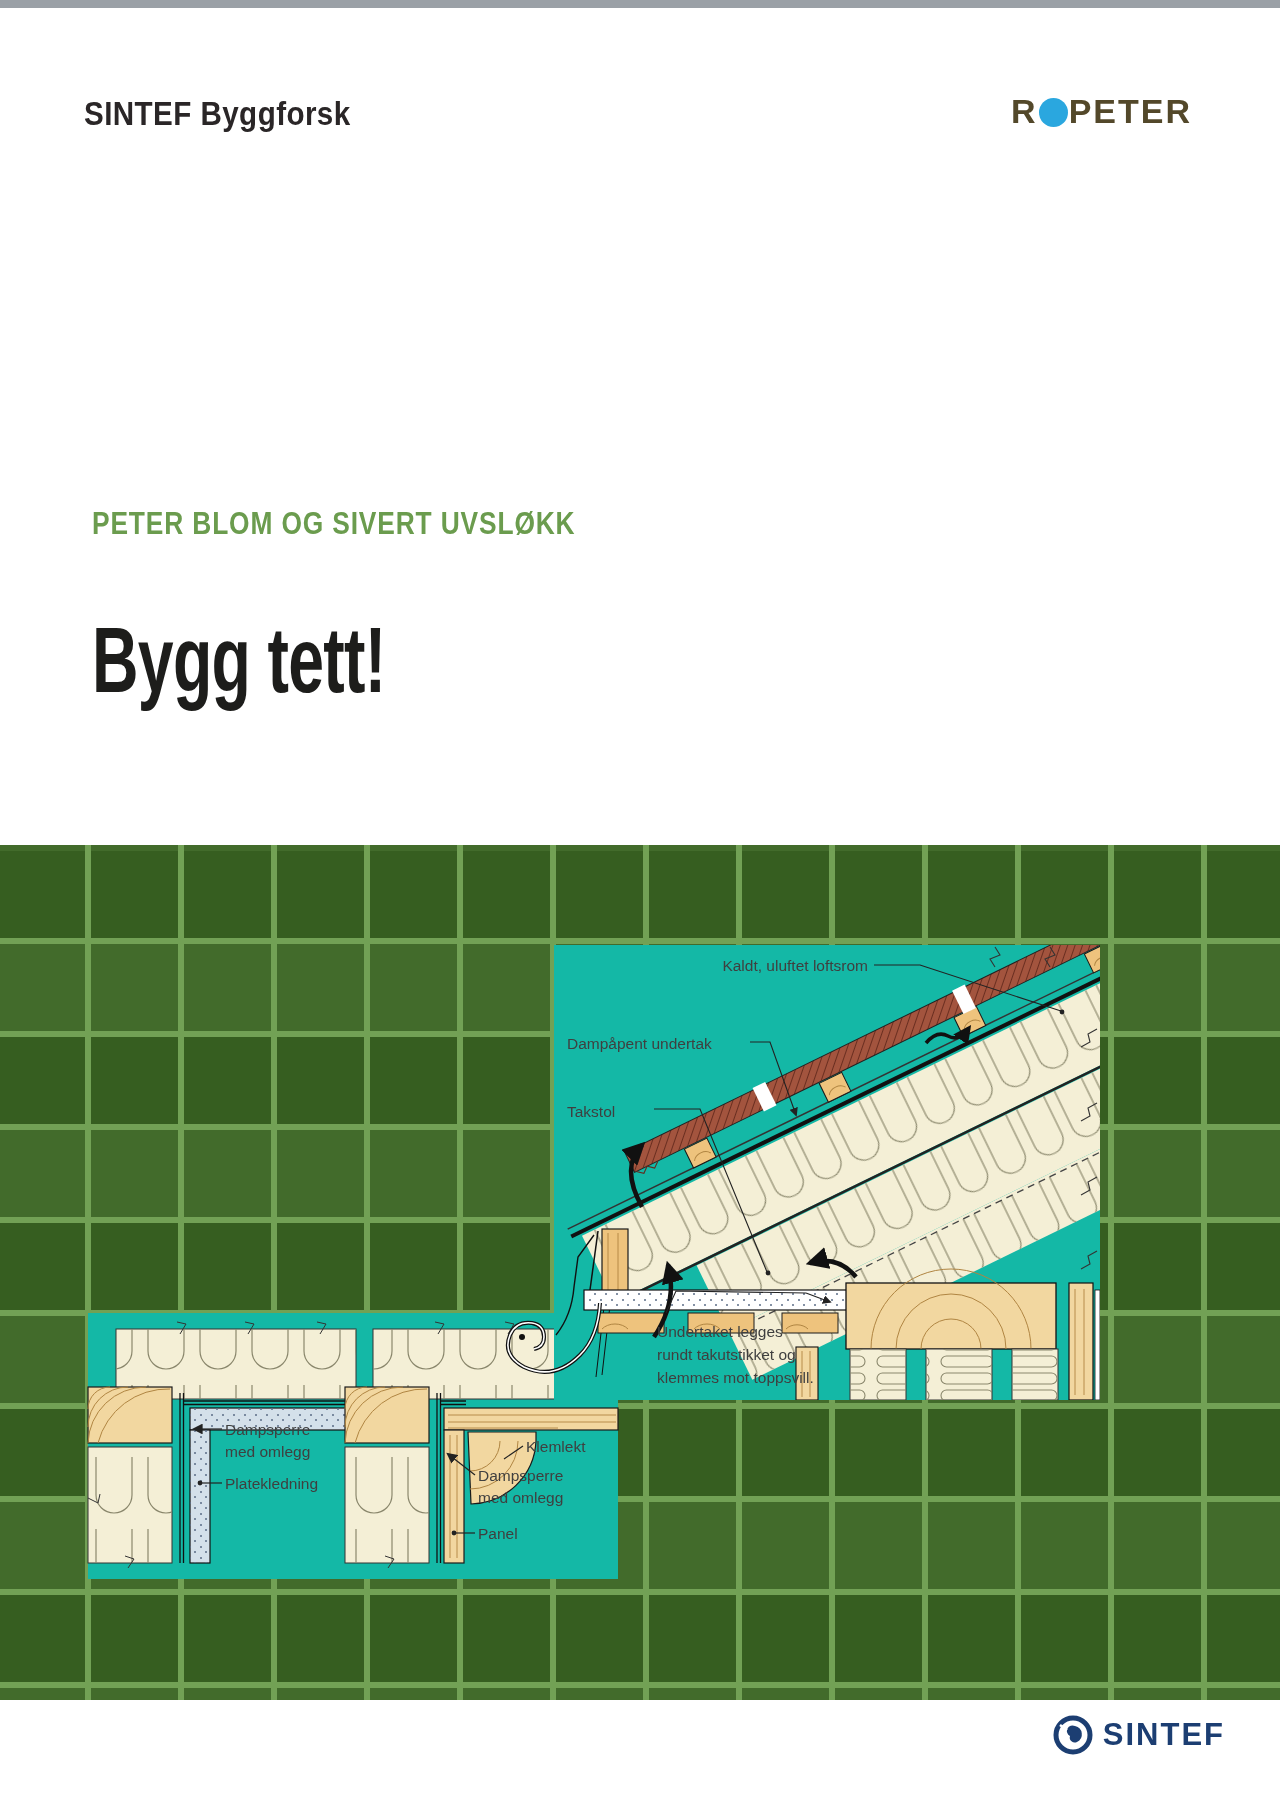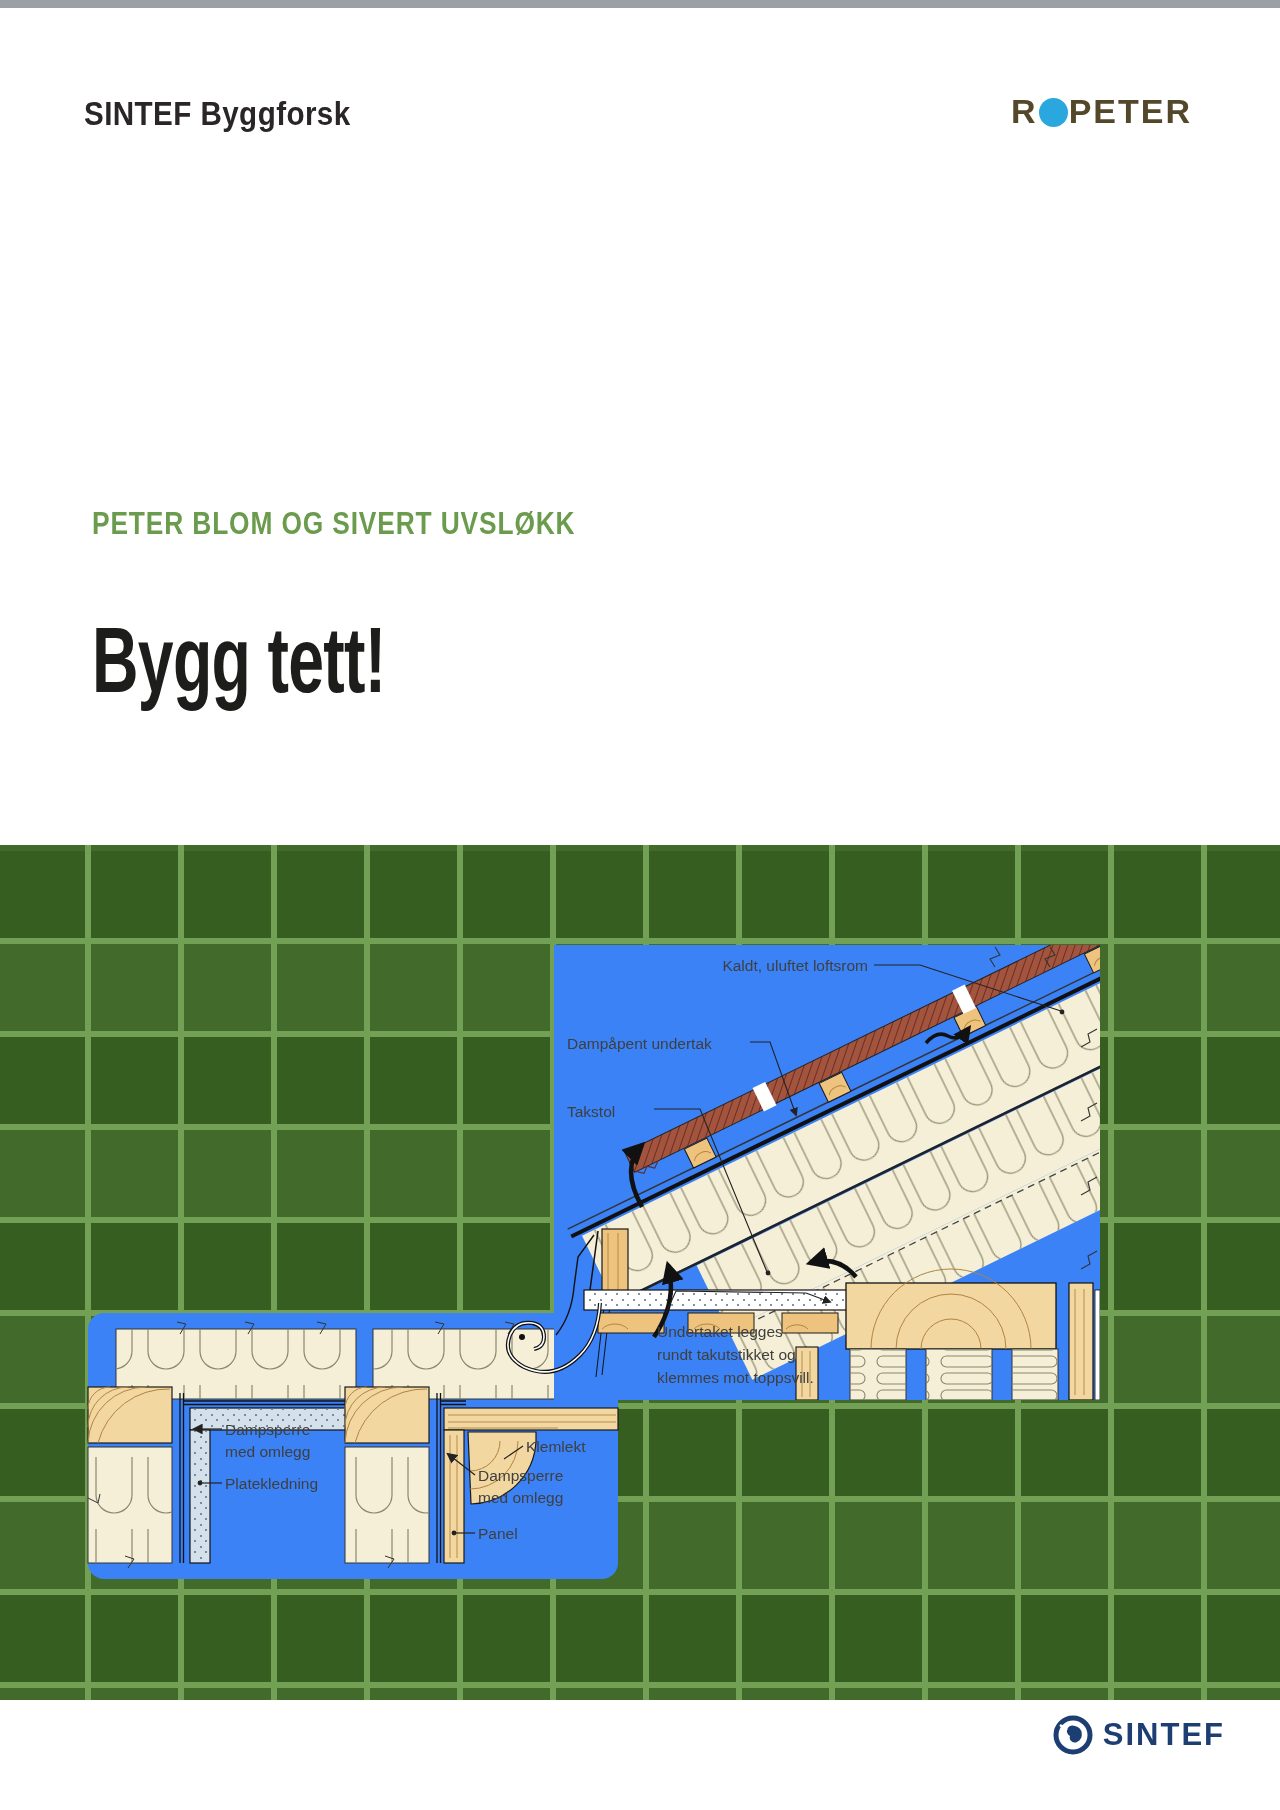--- a/index.html
+++ b/index.html
@@ -47,23 +47,23 @@
   .tiles{
     left:0;top:837px;width:1280px;height:855px;
     background-color:#3a6522;
     background-image:
       repeating-linear-gradient(90deg, rgba(0,0,0,0) 0 87px, #72a155 87px 93px),
       repeating-linear-gradient(180deg, rgba(0,0,0,0) 0 87px, #72a155 87px 93px),
       repeating-linear-gradient(180deg, rgba(0,0,0,.07) 0 93px, rgba(255,255,255,.04) 93px 186px);
     background-position:-2px 0, 0 6px, 0 6px;
   }
   
-  .panel{background:#3b82f6;}
+  .panel{background:#14b8a6;}
   .panel-roof{left:554px;top:937px;width:546px;height:455px;}
-  .panel-walls{left:88px;top:1305px;width:530px;height:266px;border-radius:16px;}
+  .panel-walls{left:88px;top:1305px;width:530px;height:266px;}
   .panel svg{position:absolute;left:0;top:0;overflow:visible;}
   svg text{font-family:"Liberation Sans",sans-serif;font-size:15.5px;fill:#3f3f3f;}
   
   .footer{left:0;top:1692px;width:1280px;height:118px;background:#ffffff;}
   .sintef{
     position:absolute;right:55px;top:14px;display:flex;align-items:center;gap:9px;
   }
   .sintef .stext{
     font-size:31px;font-weight:bold;color:#1c3e72;letter-spacing:2px;white-space:nowrap;
   }

